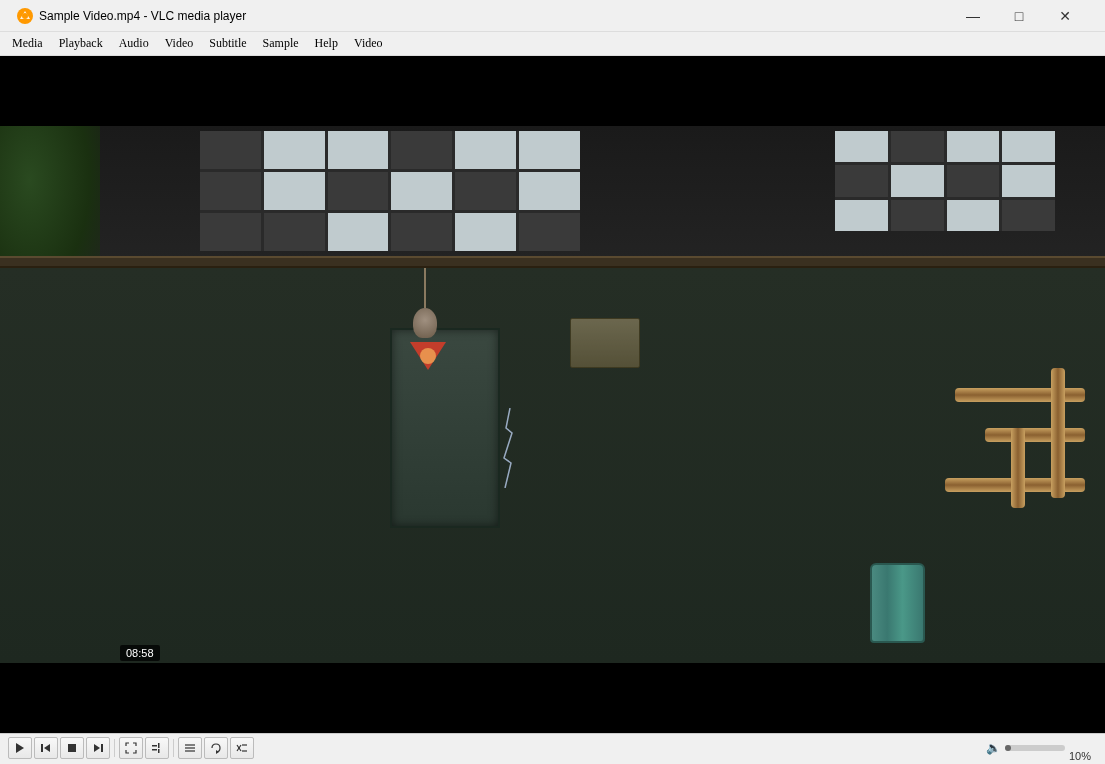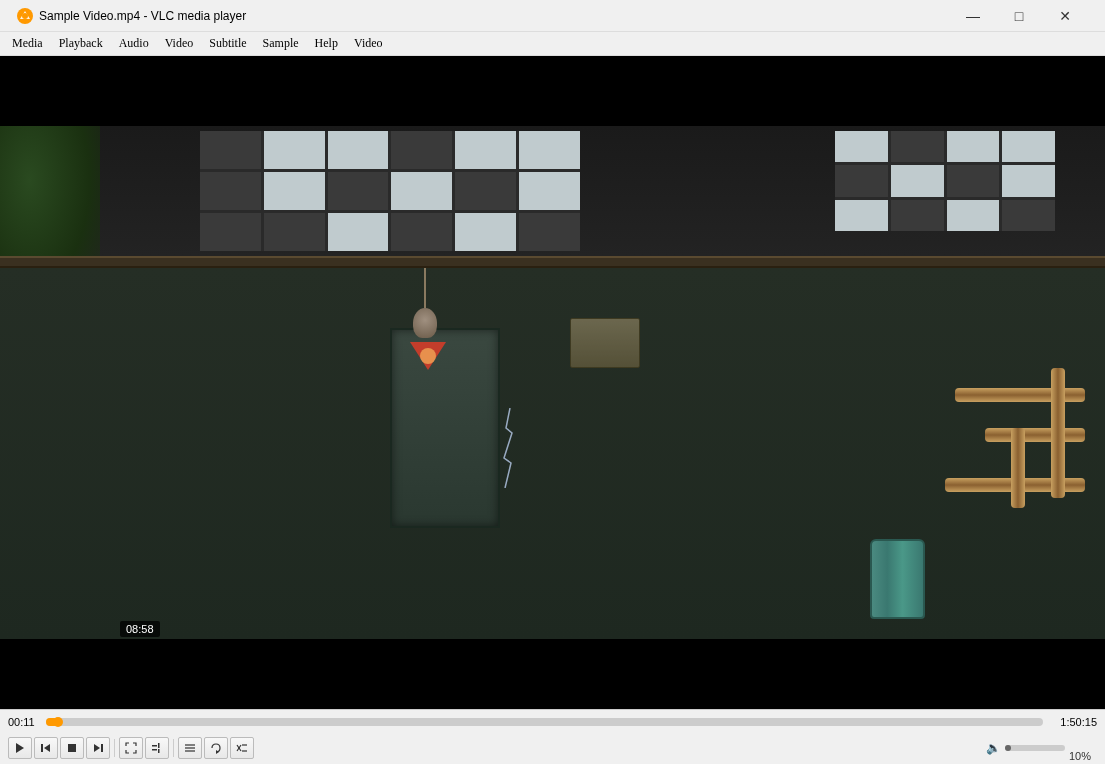--- a/index.html
+++ b/index.html
@@ -529,28 +529,20 @@
         <div style="position:absolute; top:50px; left:570px; width:70px; height:50px; background:linear-gradient(180deg,#8a8060 0%,#6a6040 100%); border:1px solid #4a4020; border-radius:2px; opacity:0.7;"></div>
       </div>
     </div>
 
     <div class="time-tooltip">08:58</div>
   </div>
 </div>
 
 <div id="controls-area">
 
-  <div id="progress-row">
-    <span class="time-label">00:11</span>
-    <div id="progress-bar-container">
-      <div id="progress-filled" style="width: 1.2%;"></div>
-      <div id="progress-handle" style="left: 1.2%;"></div>
-    </div>
-    <span class="time-label right">1:50:15</span>
-  </div>
 
 
   <div id="btn-row2">
     <button class="ctrl-btn" title="Play/Pause">
       <svg viewBox="0 0 12 12">
           <polygon points="2,1 10,6 2,11" fill="#333"></polygon>
         </svg>
     </button>
     <button class="ctrl-btn" title="Previous">
       <svg viewBox="0 0 12 12">

